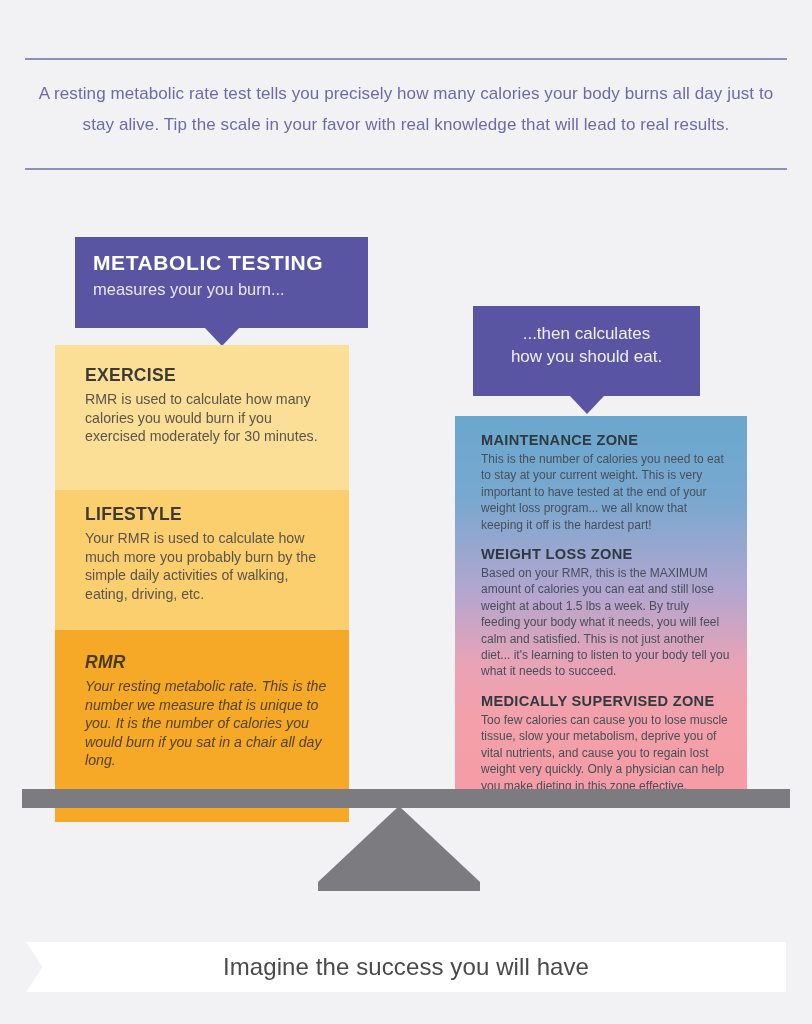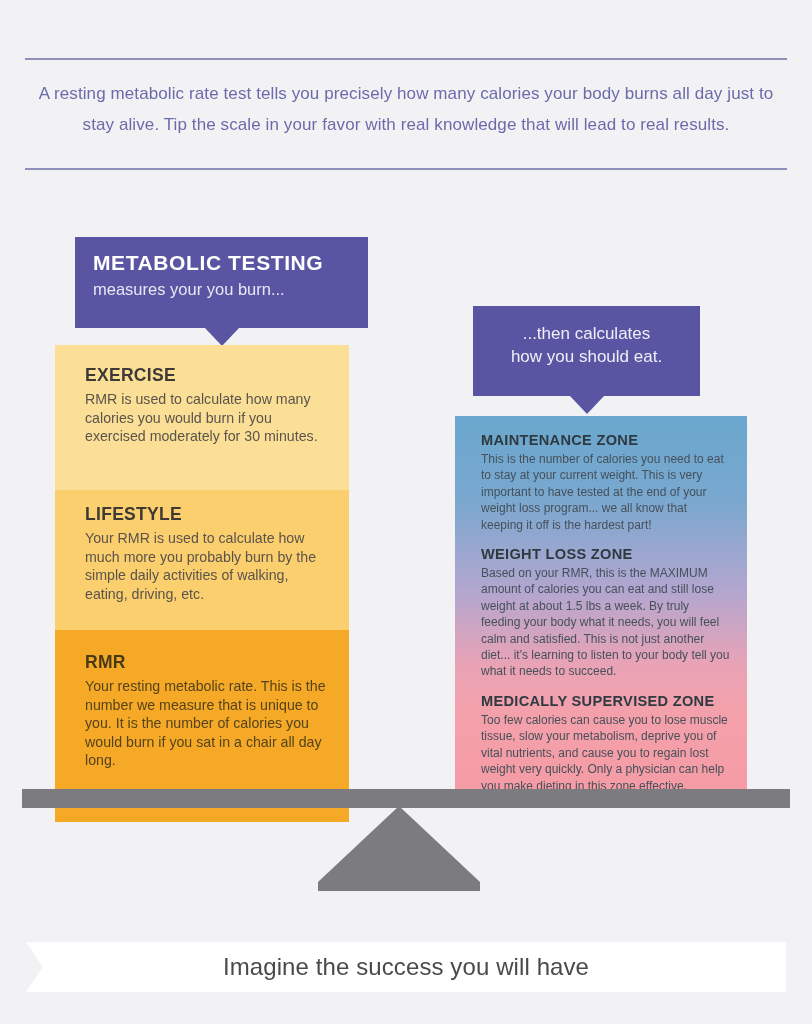--- a/index.html
+++ b/index.html
@@ -106,21 +106,21 @@
   }
   .lpanel p {
     margin: 0;
     font-size: 14.2px;
     line-height: 18.5px;
     color: #5a544c;
   }
   #panel-exercise  { background: #fbdf96; height: 145px; }
   #panel-lifestyle { background: #fbce6e; height: 140px; padding-top: 14px; }
   #panel-rmr       { background: #f5a926; height: 192px; padding-top: 22px; }
-  #panel-rmr h3, #panel-rmr p { color: #55431a; }
+  #panel-rmr h3, #panel-rmr p { color: #55431a; font-style: italic; }
   #panel-rmr h3 { color: #4a3a13; }
 
   
   #right-stack {
     position: absolute;
     left: 455px;
     top: 416px;
     width: 292px;
     height: 374px;
     background: linear-gradient(to bottom,

